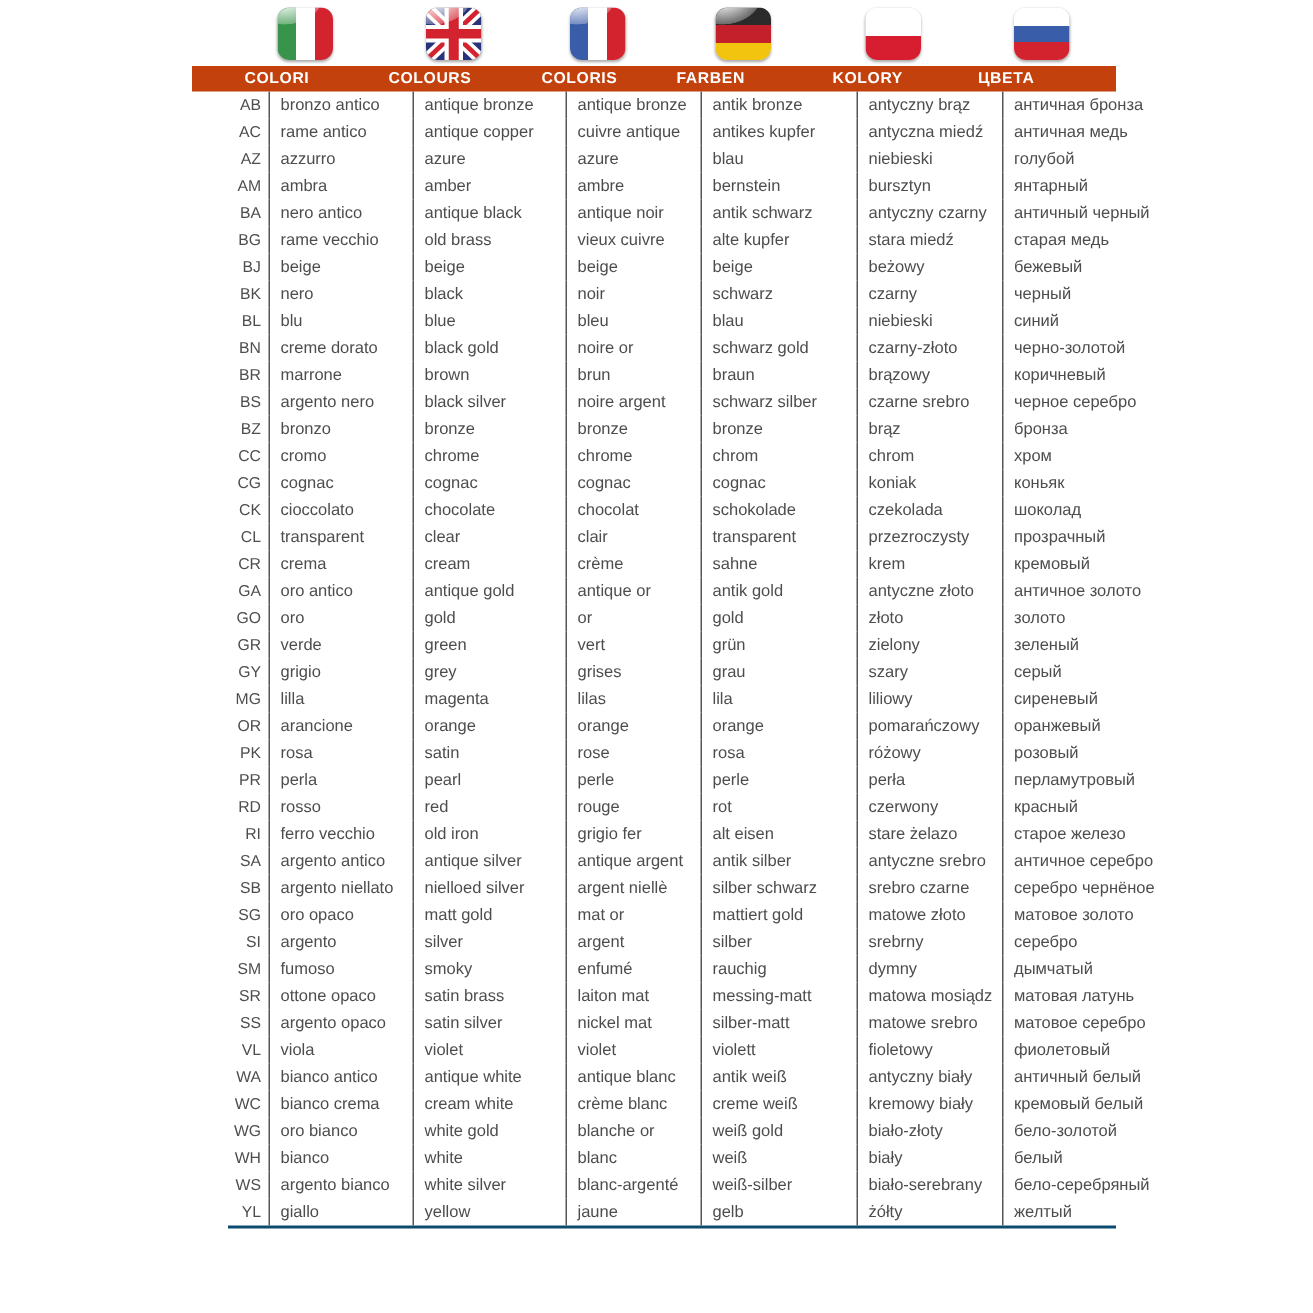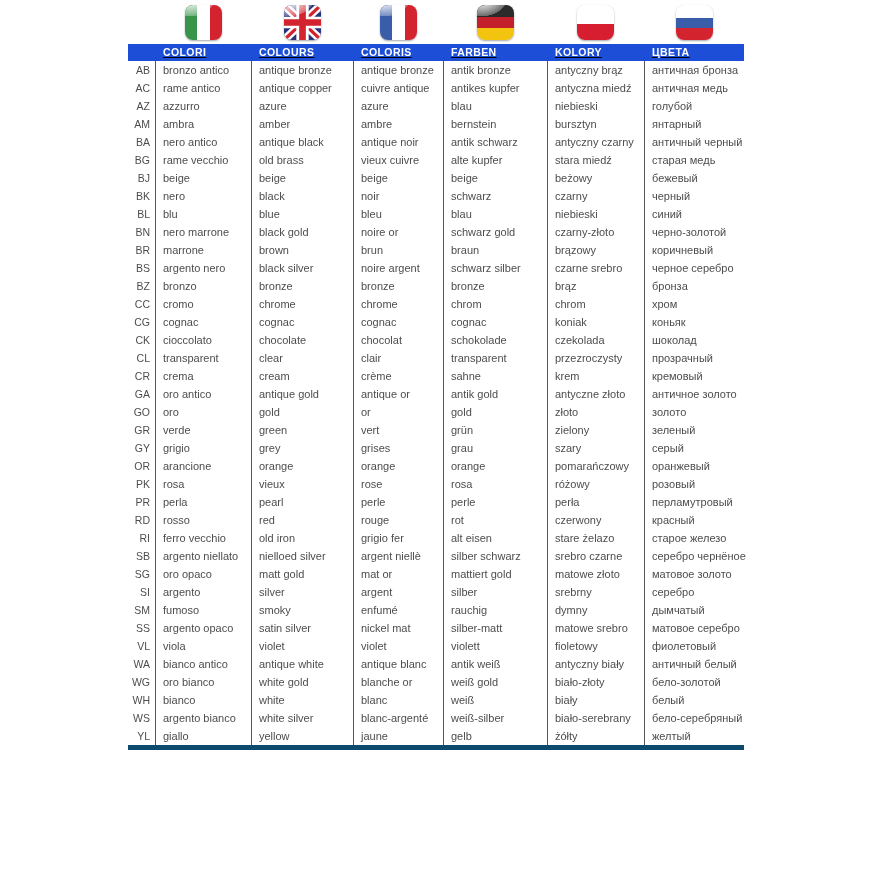--- a/index.html
+++ b/index.html
@@ -37,36 +37,36 @@
   .table-wrap{
     position:absolute;
     left:128px;top:44px;
     width:616px;
   }
   .cols{
     display:grid;
     grid-template-columns:27px 96px 102px 90px 104px 97px 100px;
   }
   .header-row{
-    background:#1d4ed8;
+    background:#c2410c;
     height:17px;
     align-items:center;
-    text-decoration:underline;
   }
   .header-cell{
     color:#ffffff;
     font-size:10.5px;
     font-weight:bold;
     letter-spacing:.4px;
     padding-left:8px;
     line-height:17px;
     white-space:nowrap;
   }
   .tbody{
-    border-bottom:5px solid #0c4a6e;
+    border-bottom:2px solid #0c4a6e;
+    margin-left:24px;
   }
   .row{
     height:18px;
     line-height:18px;
   }
   .cell{
     font-size:11px;
     color:#4d4d4d;
     white-space:nowrap;
     overflow:visible;
@@ -206,21 +206,21 @@
           <div class="cell code">BL</div>
           <div class="cell">blu</div>
           <div class="cell">blue</div>
           <div class="cell">bleu</div>
           <div class="cell">blau</div>
           <div class="cell">niebieski</div>
           <div class="cell last">синий</div>
         </div>
         <div class="row cols">
           <div class="cell code">BN</div>
-          <div class="cell">nero marrone</div>
+          <div class="cell">creme dorato</div>
           <div class="cell">black gold</div>
           <div class="cell">noire or</div>
           <div class="cell">schwarz gold</div>
           <div class="cell">czarny-złoto</div>
           <div class="cell last">черно-золотой</div>
         </div>
         <div class="row cols">
           <div class="cell code">BR</div>
           <div class="cell">marrone</div>
           <div class="cell">brown</div>
@@ -322,32 +322,41 @@
         <div class="row cols">
           <div class="cell code">GY</div>
           <div class="cell">grigio</div>
           <div class="cell">grey</div>
           <div class="cell">grises</div>
           <div class="cell">grau</div>
           <div class="cell">szary</div>
           <div class="cell last">серый</div>
         </div>
         <div class="row cols">
+          <div class="cell code">MG</div>
+          <div class="cell">lilla</div>
+          <div class="cell">magenta</div>
+          <div class="cell">lilas</div>
+          <div class="cell">lila</div>
+          <div class="cell">liliowy</div>
+          <div class="cell last">сиреневый</div>
+        </div>
+        <div class="row cols">
           <div class="cell code">OR</div>
           <div class="cell">arancione</div>
           <div class="cell">orange</div>
           <div class="cell">orange</div>
           <div class="cell">orange</div>
           <div class="cell">pomarańczowy</div>
           <div class="cell last">оранжевый</div>
         </div>
         <div class="row cols">
           <div class="cell code">PK</div>
           <div class="cell">rosa</div>
-          <div class="cell">vieux</div>
+          <div class="cell">satin</div>
           <div class="cell">rose</div>
           <div class="cell">rosa</div>
           <div class="cell">różowy</div>
           <div class="cell last">розовый</div>
         </div>
         <div class="row cols">
           <div class="cell code">PR</div>
           <div class="cell">perla</div>
           <div class="cell">pearl</div>
           <div class="cell">perle</div>
@@ -367,20 +376,29 @@
         <div class="row cols">
           <div class="cell code">RI</div>
           <div class="cell">ferro vecchio</div>
           <div class="cell">old iron</div>
           <div class="cell">grigio fer</div>
           <div class="cell">alt eisen</div>
           <div class="cell">stare żelazo</div>
           <div class="cell last">старое железо</div>
         </div>
         <div class="row cols">
+          <div class="cell code">SA</div>
+          <div class="cell">argento antico</div>
+          <div class="cell">antique silver</div>
+          <div class="cell">antique argent</div>
+          <div class="cell">antik silber</div>
+          <div class="cell">antyczne srebro</div>
+          <div class="cell last">античное серебро</div>
+        </div>
+        <div class="row cols">
           <div class="cell code">SB</div>
           <div class="cell">argento niellato</div>
           <div class="cell">nielloed silver</div>
           <div class="cell">argent niellè</div>
           <div class="cell">silber schwarz</div>
           <div class="cell">srebro czarne</div>
           <div class="cell last">серебро чернёное</div>
         </div>
         <div class="row cols">
           <div class="cell code">SG</div>
@@ -403,20 +421,29 @@
         <div class="row cols">
           <div class="cell code">SM</div>
           <div class="cell">fumoso</div>
           <div class="cell">smoky</div>
           <div class="cell">enfumé</div>
           <div class="cell">rauchig</div>
           <div class="cell">dymny</div>
           <div class="cell last">дымчатый</div>
         </div>
         <div class="row cols">
+          <div class="cell code">SR</div>
+          <div class="cell">ottone opaco</div>
+          <div class="cell">satin brass</div>
+          <div class="cell">laiton mat</div>
+          <div class="cell">messing-matt</div>
+          <div class="cell">matowa mosiądz</div>
+          <div class="cell last">матовая латунь</div>
+        </div>
+        <div class="row cols">
           <div class="cell code">SS</div>
           <div class="cell">argento opaco</div>
           <div class="cell">satin silver</div>
           <div class="cell">nickel mat</div>
           <div class="cell">silber-matt</div>
           <div class="cell">matowe srebro</div>
           <div class="cell last">матовое серебро</div>
         </div>
         <div class="row cols">
           <div class="cell code">VL</div>
@@ -430,20 +457,29 @@
         <div class="row cols">
           <div class="cell code">WA</div>
           <div class="cell">bianco antico</div>
           <div class="cell">antique white</div>
           <div class="cell">antique blanc</div>
           <div class="cell">antik weiß</div>
           <div class="cell">antyczny biały</div>
           <div class="cell last">античный белый</div>
         </div>
         <div class="row cols">
+          <div class="cell code">WC</div>
+          <div class="cell">bianco crema</div>
+          <div class="cell">cream white</div>
+          <div class="cell">crème blanc</div>
+          <div class="cell">creme weiß</div>
+          <div class="cell">kremowy biały</div>
+          <div class="cell last">кремовый белый</div>
+        </div>
+        <div class="row cols">
           <div class="cell code">WG</div>
           <div class="cell">oro bianco</div>
           <div class="cell">white gold</div>
           <div class="cell">blanche or</div>
           <div class="cell">weiß gold</div>
           <div class="cell">biało-złoty</div>
           <div class="cell last">бело-золотой</div>
         </div>
         <div class="row cols">
           <div class="cell code">WH</div>

